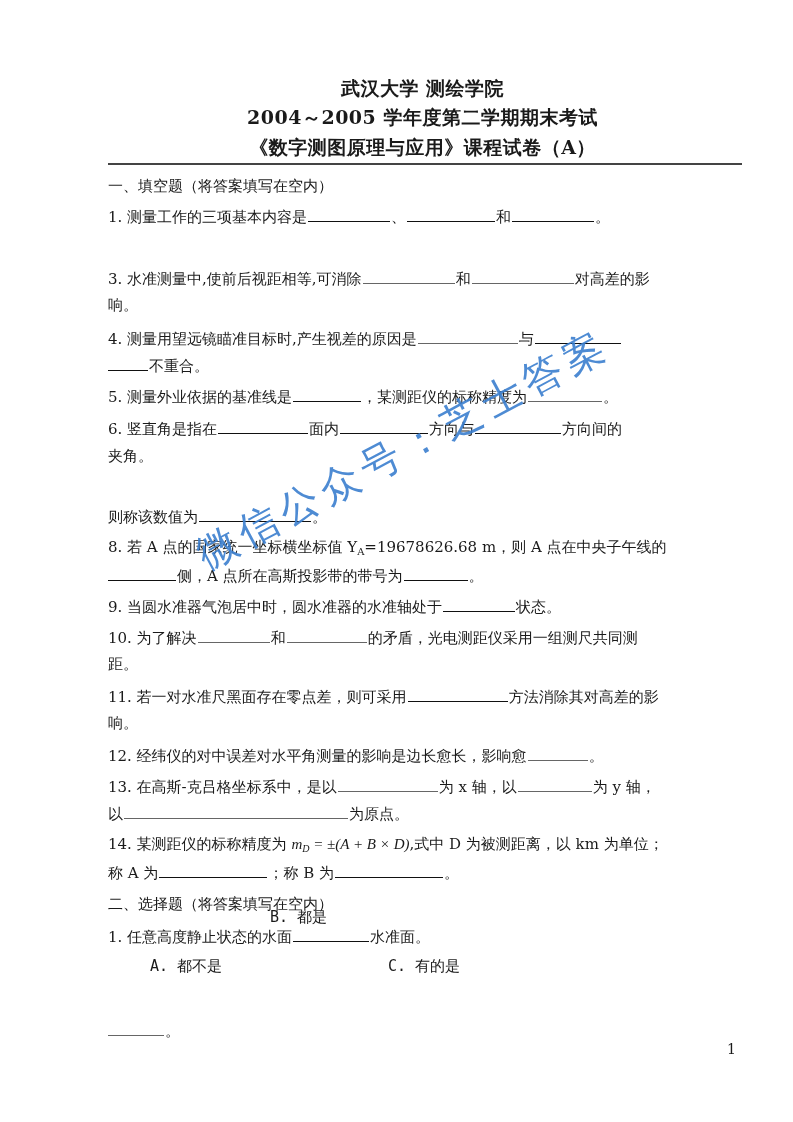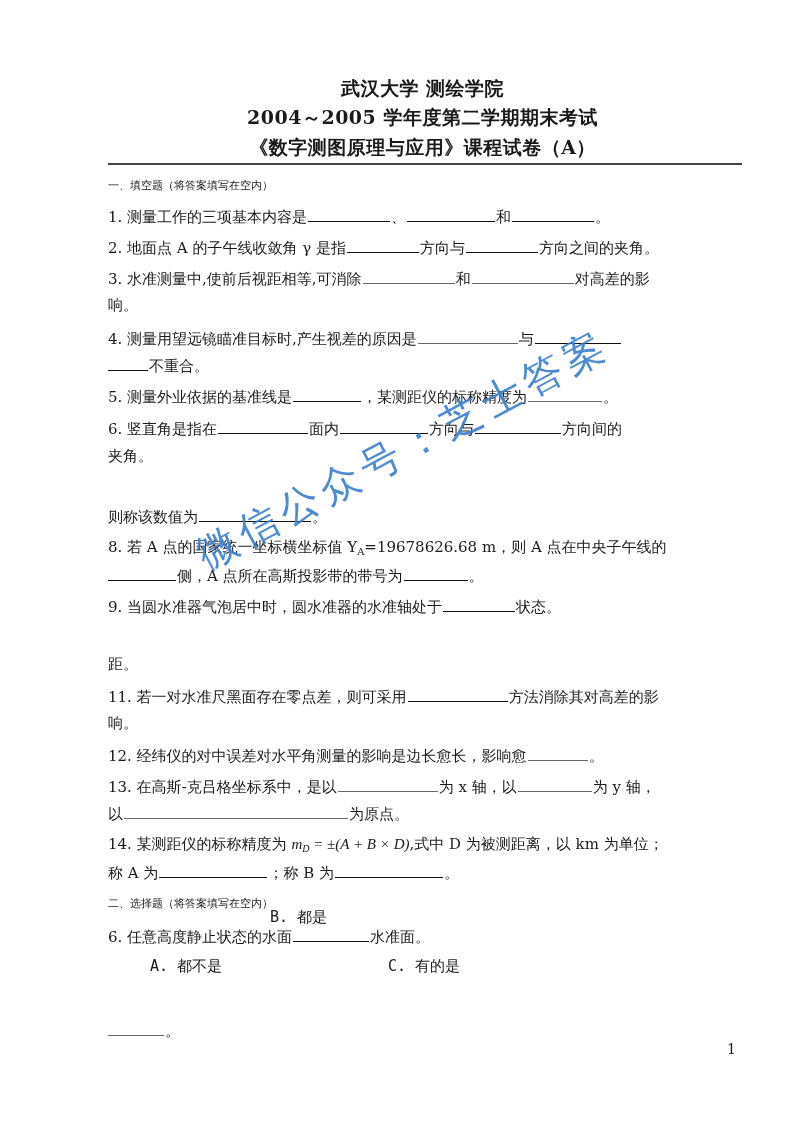--- a/index.html
+++ b/index.html
@@ -5,21 +5,21 @@
   html, body { margin: 0; padding: 0; background: #ffffff; }
   body { width: 793px; height: 1122px; position: relative; overflow: hidden;
          font-family: "DejaVu Serif", "Liberation Serif", serif; color: #1a1a1a; }
   .page { position: absolute; left: 0; top: 0; width: 793px; height: 1122px; }
   .title { position: absolute; left: 0; width: 845px; text-align: center;
            font-weight: bold; font-size: 19px; letter-spacing: 0.5px; }
   .rule { position: absolute; left: 108px; width: 634px; top: 163px; height: 1.5px; background: #444; }
   .line { position: absolute; left: 108px; font-size: 15px; white-space: nowrap; line-height: 20px; }
   .blank { display: inline-block; border-bottom: 1.3px solid #111; height: 15px; vertical-align: baseline; margin: 0 1px; }
   .blank.thin { border-bottom: 1px solid #666; }
-  .section { font-size: 11px; }
+  .section { font-size: 15px; }
   .opt { position: absolute; font-size: 15px; font-family: "DejaVu Sans Mono", "Liberation Mono", monospace; }
   .math { font-style: italic; font-family: "Liberation Serif", serif; }
   .sub { font-size: 10px; vertical-align: -3px; }
   .sup { font-size: 10px; vertical-align: 6px; }
   .pagenum { position: absolute; left: 727px; top: 1041px; font-size: 14px; }
   .watermark { position: absolute; left: 200px; top: 530px; font-size: 40px; color: #3b7fcf;
                transform: rotate(-28deg); transform-origin: left center; white-space: nowrap;
                letter-spacing: 6px; opacity: 0.9; font-family: "DejaVu Sans", sans-serif; font-weight: 300; }
 </style>
 </head>
@@ -31,23 +31,20 @@
   <div class="title" style="top:105px">2004～2005 学年度第二学期期末考试</div>
   <div class="title" style="top:135px">《数字测图原理与应用》课程试卷（A）</div>
   <div class="rule"></div>
 
   <div class="line section" style="top:176px">一、填空题（将答案填写在空内）</div>
 
   <div class="line" style="top:206px">
     <span>1. 测量工作的三项基本内容是</span><span class="blank" style="width:82px"></span><span>、</span><span class="blank" style="width:88px"></span><span>和</span><span class="blank" style="width:82px"></span><span>。</span>
   </div>
 
-  <div class="line" style="top:237px">
-    <span>2. 地面点 A 的子午线收敛角 γ 是指</span><span class="blank" style="width:72px"></span><span>方向与</span><span class="blank" style="width:72px"></span><span>方向之间的夹角。</span>
-  </div>
 
   <div class="line" style="top:268px">
     <span>3. 水准测量中,使前后视距相等,可消除</span><span class="blank thin" style="width:92px"></span><span>和</span><span class="blank thin" style="width:102px"></span><span>对高差的影</span>
   </div>
   <div class="line" style="top:295px">响。</div>
 
   <div class="line" style="top:328px">
     <span>4. 测量用望远镜瞄准目标时,产生视差的原因是</span><span class="blank thin" style="width:100px"></span><span>与</span><span class="blank" style="width:86px"></span>
   </div>
   <div class="line" style="top:355px">
@@ -71,20 +68,23 @@
     <span>8. 若 A 点的国家统一坐标横坐标值 Y</span><span class="sub">A</span><span>=19678626.68 m，则 A 点在中央子午线的</span>
   </div>
   <div class="line" style="top:565px">
     <span class="blank" style="width:68px;margin-left:0"></span><span>侧，A 点所在高斯投影带的带号为</span><span class="blank" style="width:64px"></span><span>。</span>
   </div>
 
   <div class="line" style="top:596px">
     <span>9. 当圆水准器气泡居中时，圆水准器的水准轴处于</span><span class="blank" style="width:72px"></span><span>状态。</span>
   </div>
 
+  <div class="line" style="top:627px">
+    <span>10.  为了解决</span><span class="blank thin" style="width:72px"></span><span>和</span><span class="blank thin" style="width:80px"></span><span>的矛盾，光电测距仪采用一组测尺共同测</span>
+  </div>
   <div class="line" style="top:654px">距。</div>
 
   <div class="line" style="top:686px">
     <span>11. 若一对水准尺黑面存在零点差，则可采用</span><span class="blank" style="width:100px"></span><span>方法消除其对高差的影</span>
   </div>
   <div class="line" style="top:713px">响。</div>
 
   <div class="line" style="top:745px">
     <span>12. 经纬仪的对中误差对水平角测量的影响是边长愈长，影响愈</span><span class="blank thin" style="width:60px"></span><span>。</span>
   </div>
@@ -99,21 +99,21 @@
   <div class="line" style="top:834px">
     <span>14. 某测距仪的标称精度为 </span><span class="math">m</span><span class="sub math">D</span><span class="math"> = ±(A + B × D)</span><span>,式中 D 为被测距离，以 km 为单位；</span>
   </div>
   <div class="line section" style="top:894px">二、选择题（将答案填写在空内）</div>
 
   <div class="line" style="top:862px">
     <span>称 A 为</span><span class="blank" style="width:108px"></span><span>；称 B 为</span><span class="blank" style="width:108px"></span><span>。</span>
   </div>
 
   <div class="line" style="top:926px">
-    <span>6. 任意高度静止状态的水面</span><span class="blank" style="width:76px"></span><span>水准面。</span>
+    <span>1. 任意高度静止状态的水面</span><span class="blank" style="width:76px"></span><span>水准面。</span>
   </div>
   <div class="opt" style="left:150px;top:957px">A.  都不是</div>
   <div class="opt" style="left:270px;top:908px">B.  都是</div>
   <div class="opt" style="left:388px;top:957px">C.  有的是</div>
 
   <div class="line" style="top:1020px">
     <span class="blank thin" style="width:56px;margin-left:0"></span><span>。</span>
   </div>
 
   <div class="pagenum">1</div>

